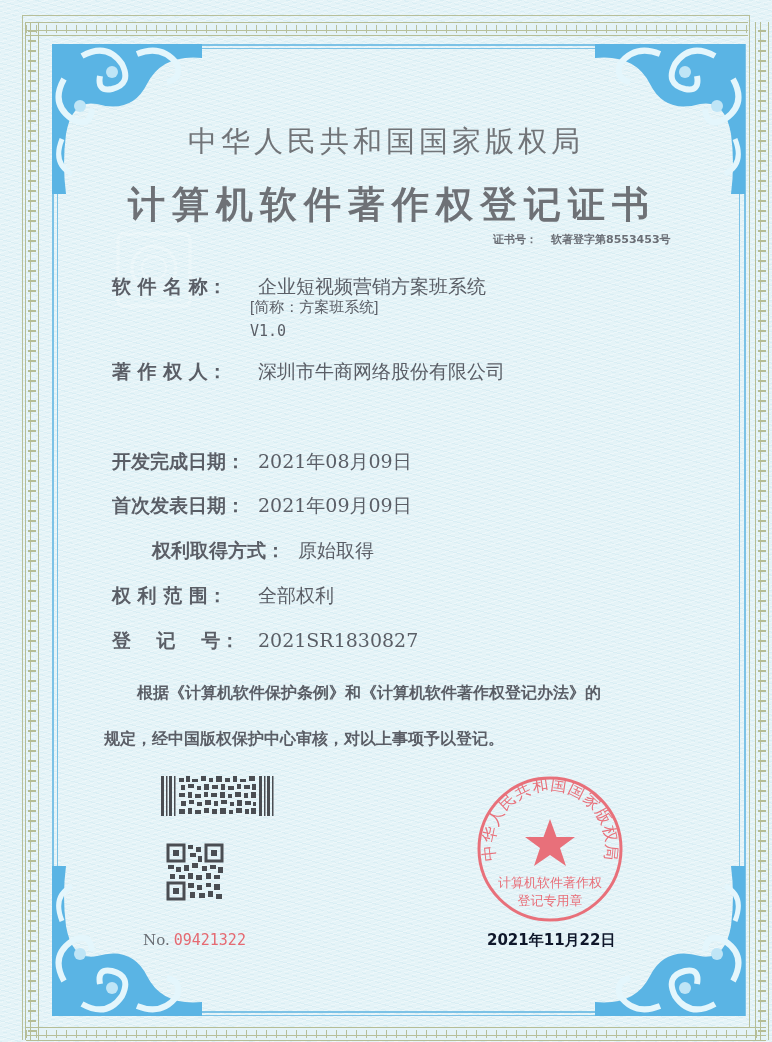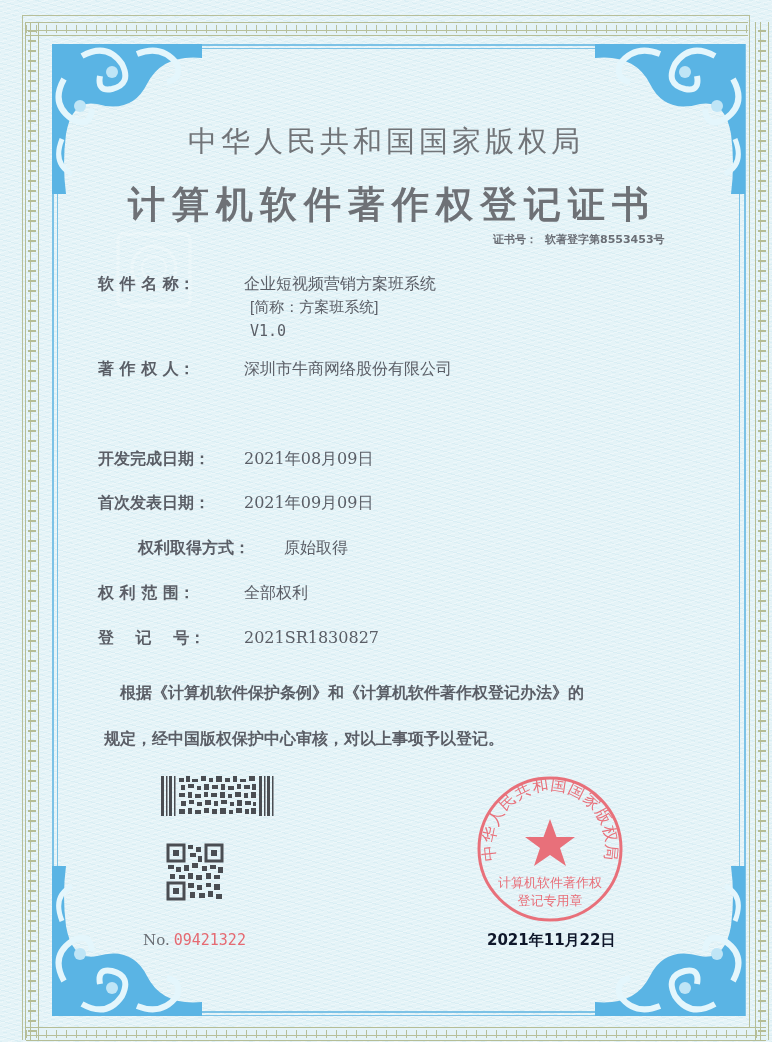--- a/index.html
+++ b/index.html
@@ -57,23 +57,23 @@
     font-family:"DejaVu Sans", sans-serif; font-size:29px; letter-spacing:4px; color:#717478;
   }
   .title2 {
     position:absolute; left:0; right:0; top:180px; text-align:center;
     font-family:"DejaVu Serif", serif; font-size:37px; letter-spacing:7px; color:#6e7176; font-weight:bold;padding-left:12px;
   }
   .cert-no {
     position:absolute; left:493px; top:232px; font-size:11px; font-weight:bold; color:#6a6e75;
     font-family:"DejaVu Sans", sans-serif;
   }
-  .cert-no .v { margin-left:8px; }
-
-  .row { position:absolute; left:98px; font-size:16px; font-weight:bold; color:#5a5e66;
+  .cert-no .v { margin-left:14px; }
+
+  .row { position:absolute; left:112px; font-size:19px; font-weight:bold; color:#5a5e66;
          font-family:"DejaVu Sans", sans-serif; white-space:nowrap; }
   .row .lab { display:inline-block; width:146px; }
   .row .val { font-weight:normal; color:#5a5e66; font-family:"DejaVu Serif", serif; }
   .val-sub { position:absolute; left:250px; font-size:15px; color:#5a5e66; font-family:Liberation Sans, sans-serif; }
   .mono { font-family:"DejaVu Sans Mono", monospace; }
 
   .para { position:absolute; font-size:16px; font-weight:bold; color:#5a5e66;
           font-family:"DejaVu Sans", sans-serif; white-space:nowrap; }
 
   .serial { position:absolute; left:143px; top:931px; font-size:15px; color:#6b6f75; font-family:"DejaVu Serif", serif; }
@@ -183,21 +183,21 @@
 <div class="row" style="top:538px;margin-left:40px;">
   <span class="lab">权利取得方式：</span><span class="val">原始取得</span>
 </div>
 <div class="row" style="top:583px;">
   <span class="lab">权 利 范 围：</span><span class="val">全部权利</span>
 </div>
 <div class="row" style="top:628px;">
   <span class="lab">登　 记　 号：</span><span class="val mono">2021SR1830827</span>
 </div>
 
-<div class="para" style="left:120px; top:683px;">根据《计算机软件保护条例》和《计算机软件著作权登记办法》的</div>
+<div class="para" style="left:137px; top:683px;">根据《计算机软件保护条例》和《计算机软件著作权登记办法》的</div>
 <div class="para" style="left:104px; top:729px;">规定，经中国版权保护中心审核，对以上事项予以登记。</div>
 
 <div class="barcode">
   <svg viewBox="0 0 113 40" width="113" height="40">
     <g fill="#4a4d52">
       <rect x="0" y="0" width="3" height="40"></rect>
         <rect x="5" y="0" width="1.5" height="40"></rect>
         <rect x="8" y="0" width="3" height="40"></rect>
         <rect x="13" y="0" width="1.5" height="40"></rect>
       <rect x="98" y="0" width="3" height="40"></rect>

